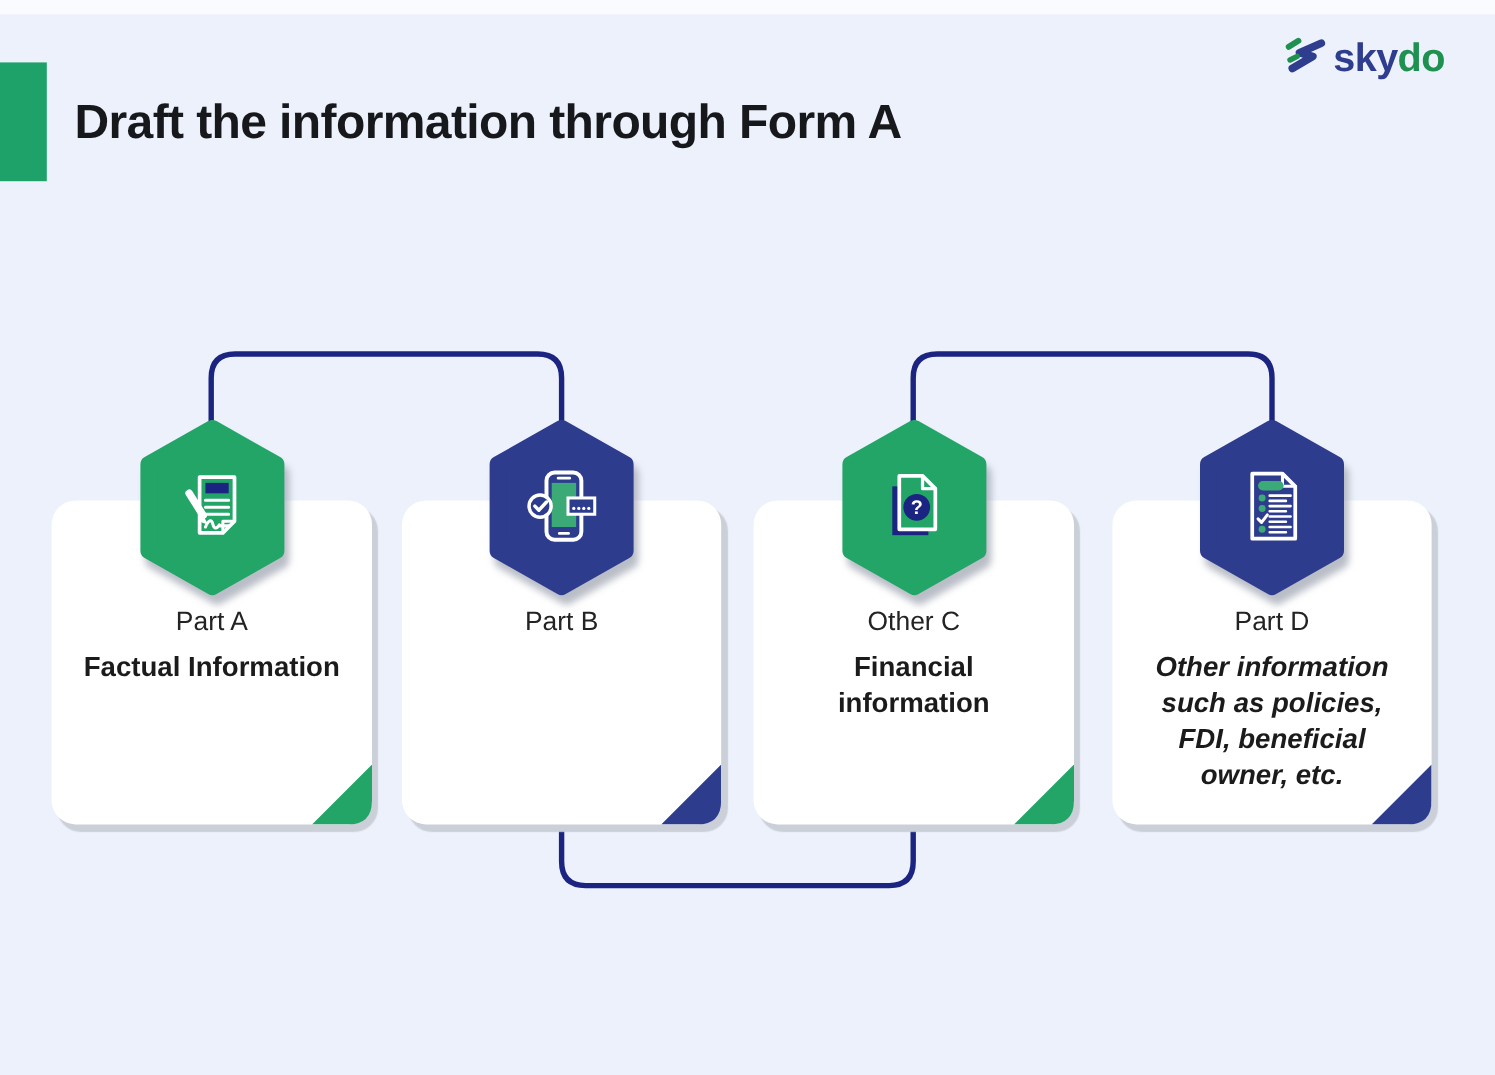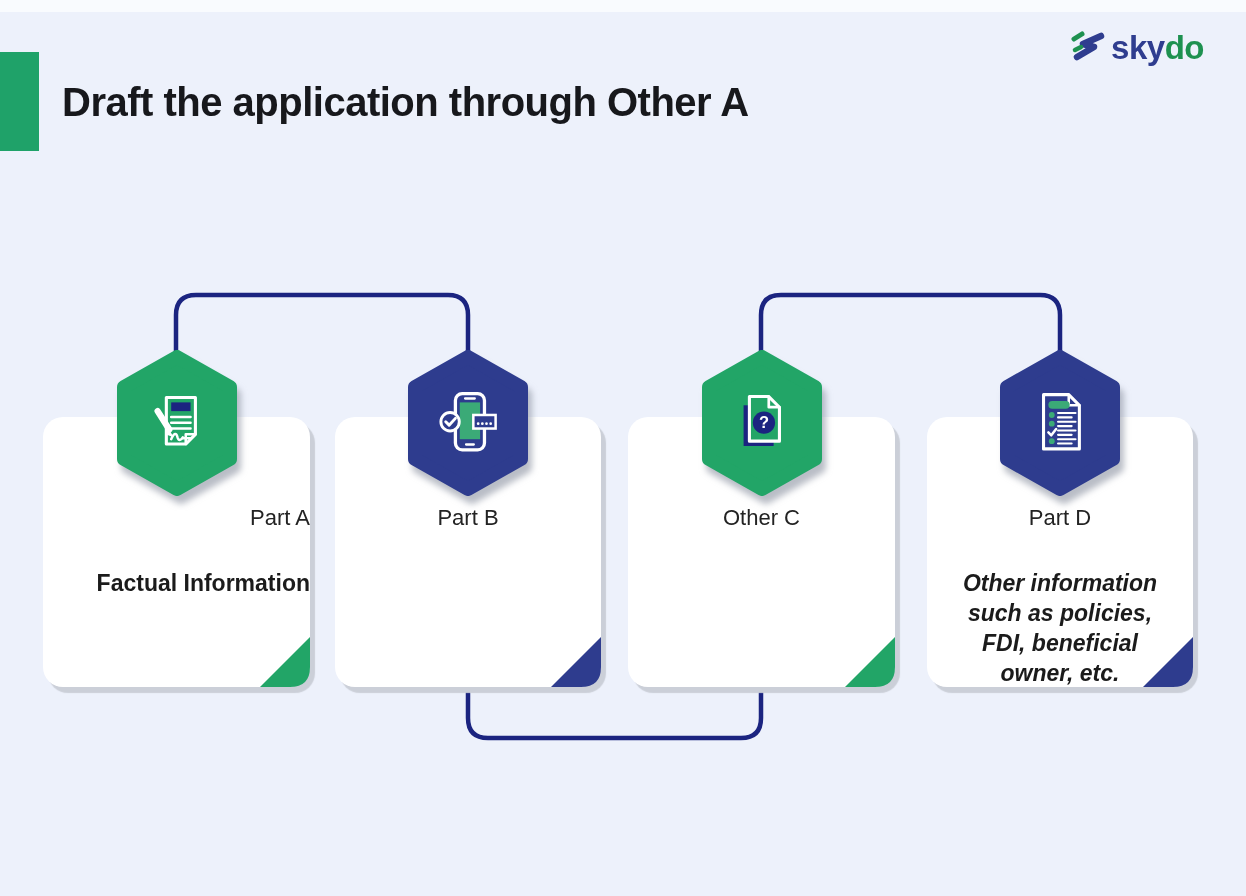--- a/index.html
+++ b/index.html
@@ -26,26 +26,26 @@
   .connectors{position:absolute;left:0;top:0;z-index:1;}
   .connectors path{fill:none;stroke:var(--navy_dark,#1B2480);stroke-width:4.5;stroke-linecap:round;}
   
   .card{
     position:absolute;top:417px;width:267px;height:270px;
     background:#fff;border-radius:20px;z-index:2;
     box-shadow:5px 6px 1px var(--card_shadow,#CBCFD8);
     display:flex;flex-direction:column;align-items:center;
     padding-top:88px;box-sizing:border-box;text-align:center;
   }
-  .card-a{left:43px;align-items:flex-end;}
+  .card-a{left:43px;}
   .card-b{left:335px;width:266px;}
   .card-c{left:628px;}
   .card-d{left:927px;width:266px;text-align:center;}
   .part-label{font-size:22px;color:#232323;margin-bottom:9px;}
-  .desc{font-size:23px;font-weight:bold;line-height:30px;color:#1B1B1B;margin-top:28px;}
+  .desc{font-size:23px;font-weight:bold;line-height:30px;color:#1B1B1B;}
   .card-a .desc{max-width:250px;}
   .card-b .desc{max-width:215px;}
   .card-c .desc{max-width:175px;}
   .card-d .desc{max-width:222px;font-style:italic;}
   
   .hex{position:absolute;top:-68px;left:50%;transform:translateX(-50%);width:132px;height:148px;}
   .hex .hex-shape{filter:drop-shadow(4px 8px 3px rgba(148,153,168,.65));}
   .hex-green polygon{fill:var(--green,#22A567);stroke:var(--green,#22A567);}
   .hex-navy polygon{fill:var(--navy,#2E3C8E);stroke:var(--navy,#2E3C8E);}
   .hex polygon{stroke-width:14;stroke-linejoin:round;}
@@ -63,21 +63,21 @@
   .fold-navy path{fill:var(--navy,#2E3C8E);}
 </style>
 </head>
 <body>
 
 <div class="canvas">
 
   <div class="top-strip"></div>
   <div class="accent-bar"></div>
 
-  <h1 class="page-title">Draft the application through Other A</h1>
+  <h1 class="page-title">Draft the information through Form A</h1>
 
   <div class="logo">
     <svg width="36" height="38" viewBox="0 0 36 36">
       <path d="M4 10 L12 5" stroke="#1E9150" stroke-width="5" stroke-linecap="round" fill="none"></path>
       <path d="M31 7 L13 15 L24 18 L7 28" stroke="#2F3D8F" stroke-width="6.5" stroke-linecap="round" stroke-linejoin="round" fill="none"></path>
       <path d="M5 21 L11 18" stroke="#1E9150" stroke-width="4.5" stroke-linecap="round" fill="none"></path>
     </svg>
     <div class="logo-text"><span class="sky">sky</span><span class="do">do</span></div>
   </div>
 
@@ -140,20 +140,21 @@
       </svg>
       <svg class="glyph" width="62" height="62" viewBox="0 0 64 64">
         <rect class="navy-f" x="13" y="15" width="31" height="42"></rect>
         <path class="greenhex-f" d="M19 6 H39 L50 17 V52 H19 Z" stroke="#fff" stroke-width="3.2" stroke-linejoin="round"></path>
         <path class="w-s" stroke-width="2.8" d="M39 6 V17 H50"></path>
         <circle class="navy-f" cx="34" cy="33" r="11.5"></circle>
         <text x="34" y="38.5" text-anchor="middle" font-size="17" font-weight="bold" fill="#fff">?</text>
       </svg>
     </div>
     <div class="part-label">Other C</div>
+    <div class="desc">Financial information</div>
     <svg class="fold fold-green" viewBox="0 0 50 50">
       <path d="M50 0 V30 Q50 50 30 50 H0 Z"></path>
     </svg>
   </div>
 
   <div class="card card-d">
     <div class="hex hex-navy">
       <svg class="hex-shape" width="132" height="148" viewBox="0 0 132 148">
         <polygon points="66,8 119,38 119,110 66,140 13,110 13,38"></polygon>
       </svg>

